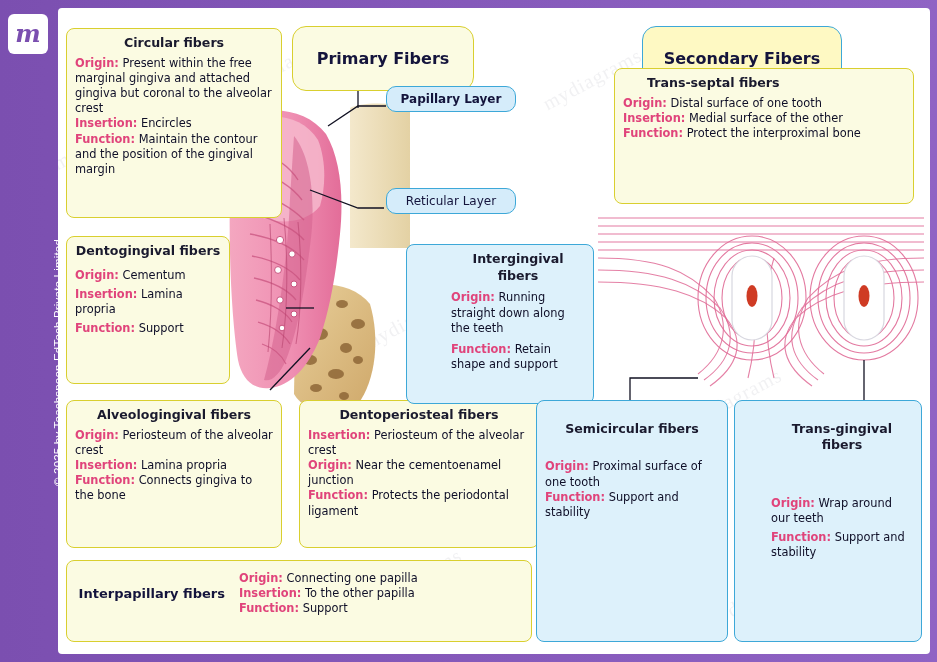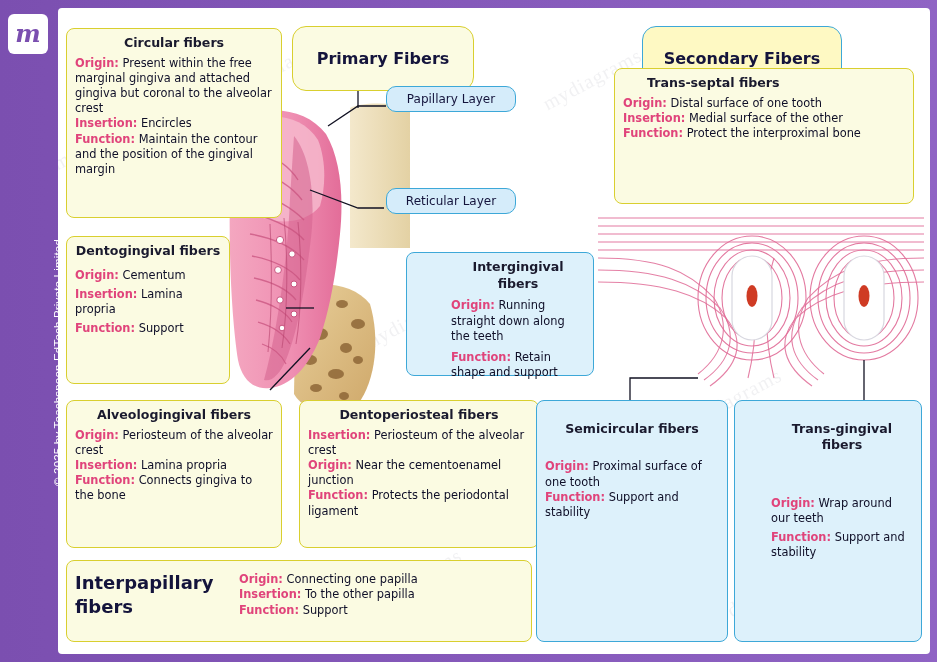--- a/index.html
+++ b/index.html
@@ -321,21 +321,21 @@
       <div>Power Pin</div>
     </div>
     <div class="berry" style="left:724px; top:70px;"></div>
     <div class="berry" style="left:733px; top:78px;"></div>
     <div class="berry" style="left:722px; top:81px;"></div>
 
     <div class="berry" style="left:164px; top:22px;"></div>
     <div class="berry" style="left:173px; top:30px;"></div>
     <div class="berry" style="left:162px; top:33px;"></div>
 
-    <div class="pill" style="left:328px; top:78px; width:130px;">Papillary Layer</div>
+    <div class="pill" style="left:328px; top:78px; width:130px;font-weight:bold;">Papillary Layer</div>
     <div class="pill" style="left:328px; top:180px; width:130px;">Reticular Layer</div>
 
     <div class="box yellow" style="left:8px; top:20px; width:216px; height:190px;">
       <div class="hdr">Circular fibers</div>
       <div class="body-t">
         <span class="lbl">Origin:</span>
         <span>Present within the free marginal gingiva and attached gingiva but coronal to the alveolar crest</span>
       </div>
       <div class="body-t">
         <span class="lbl">Insertion:</span>
@@ -390,21 +390,21 @@
         <span>Near the cementoenamel junction</span>
       </div>
       <div class="body-t">
         <span class="lbl">Function:</span>
         <span>Protects the periodontal ligament</span>
       </div>
     </div>
 
     <div class="box yellow" style="left:8px; top:552px; width:466px; height:82px; padding-top:10px;">
       <div style="display:flex; align-items:center; gap:14px;">
-        <div style="width:150px; text-align:left; font-weight:bold; font-size:18px; color:#14143c;">Interpapillary fibers</div>
+        <div style="width:150px; text-align:right; font-weight:bold; font-size:13px; color:#14143c;">Interpapillary fibers</div>
         <div style="flex:1;">
           <div class="body-t">
             <span class="lbl">Origin:</span>
             <span>Connecting one papilla</span>
           </div>
           <div class="body-t">
             <span class="lbl">Insertion:</span>
             <span>To the other papilla</span>
           </div>
           <div class="body-t">
@@ -424,21 +424,21 @@
       <div class="body-t">
         <span class="lbl">Insertion:</span>
         <span>Medial surface of the other</span>
       </div>
       <div class="body-t">
         <span class="lbl">Function:</span>
         <span>Protect the interproximal bone</span>
       </div>
     </div>
 
-    <div class="box blue" style="left:348px; top:244px; width:188px; height:124px;padding-left:44px;">
+    <div class="box blue" style="left:348px; top:236px; width:188px; height:160px;padding-left:44px;">
       <div class="hdr">Intergingival fibers</div>
       <div class="body-t" style="margin-top:6px;">
         <span class="lbl">Origin:</span>
         <span>Running straight down along the teeth</span>
       </div>
       <div class="body-t" style="margin-top:6px;">
         <span class="lbl">Function:</span>
         <span>Retain shape and support</span>
       </div>
     </div>

